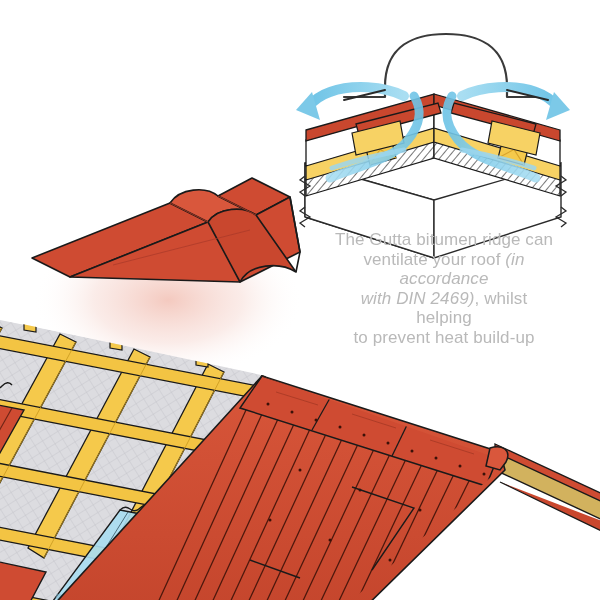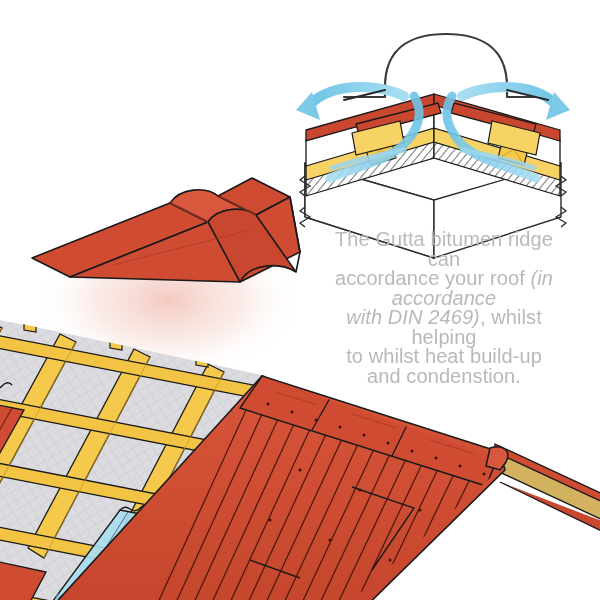--- a/index.html
+++ b/index.html
@@ -11,21 +11,21 @@
     position:relative;
   }
   #stage{position:absolute;inset:0;width:600px;height:600px;}
   #stage svg{position:absolute;top:0;left:0;width:600px;height:600px;}
 
   .caption{
     position:absolute;
     left:332px; top:230px; width:224px;
     text-align:center;
     color:#b9b9b9;
-    font-size:20px;
+    font-size:17px;
     line-height:19.5px;
     letter-spacing:.1px;
     font-family:"Liberation Sans", sans-serif;
   }
   .caption .em{font-style:italic;}
 </style>
 </head>
 <body>
 
 <div id="stage">
@@ -291,19 +291,18 @@
 
       <g>
         <path d="M-10 560 L46 572 L10 640 L-40 630 Z" fill="#cf4b32" stroke="#1a1a1a" stroke-width="1.4"></path>
       </g>
 
     </g>
   </svg>
 
   <div class="caption">
     <span>The Gutta bitumen ridge can</span><br>
-    <span>accordance your roof </span><span class="em">(in accordance</span><br>
+    <span>ventilate your roof </span><span class="em">(in accordance</span><br>
     <span class="em">with DIN 2469)</span><span>, whilst helping</span><br>
-    <span>to whilst heat build-up</span><br>
-    <span>and condenstion.</span>
+    <span>to prevent heat build-up</span><br>
   </div>
 
 </div>
 
 </body></html>

